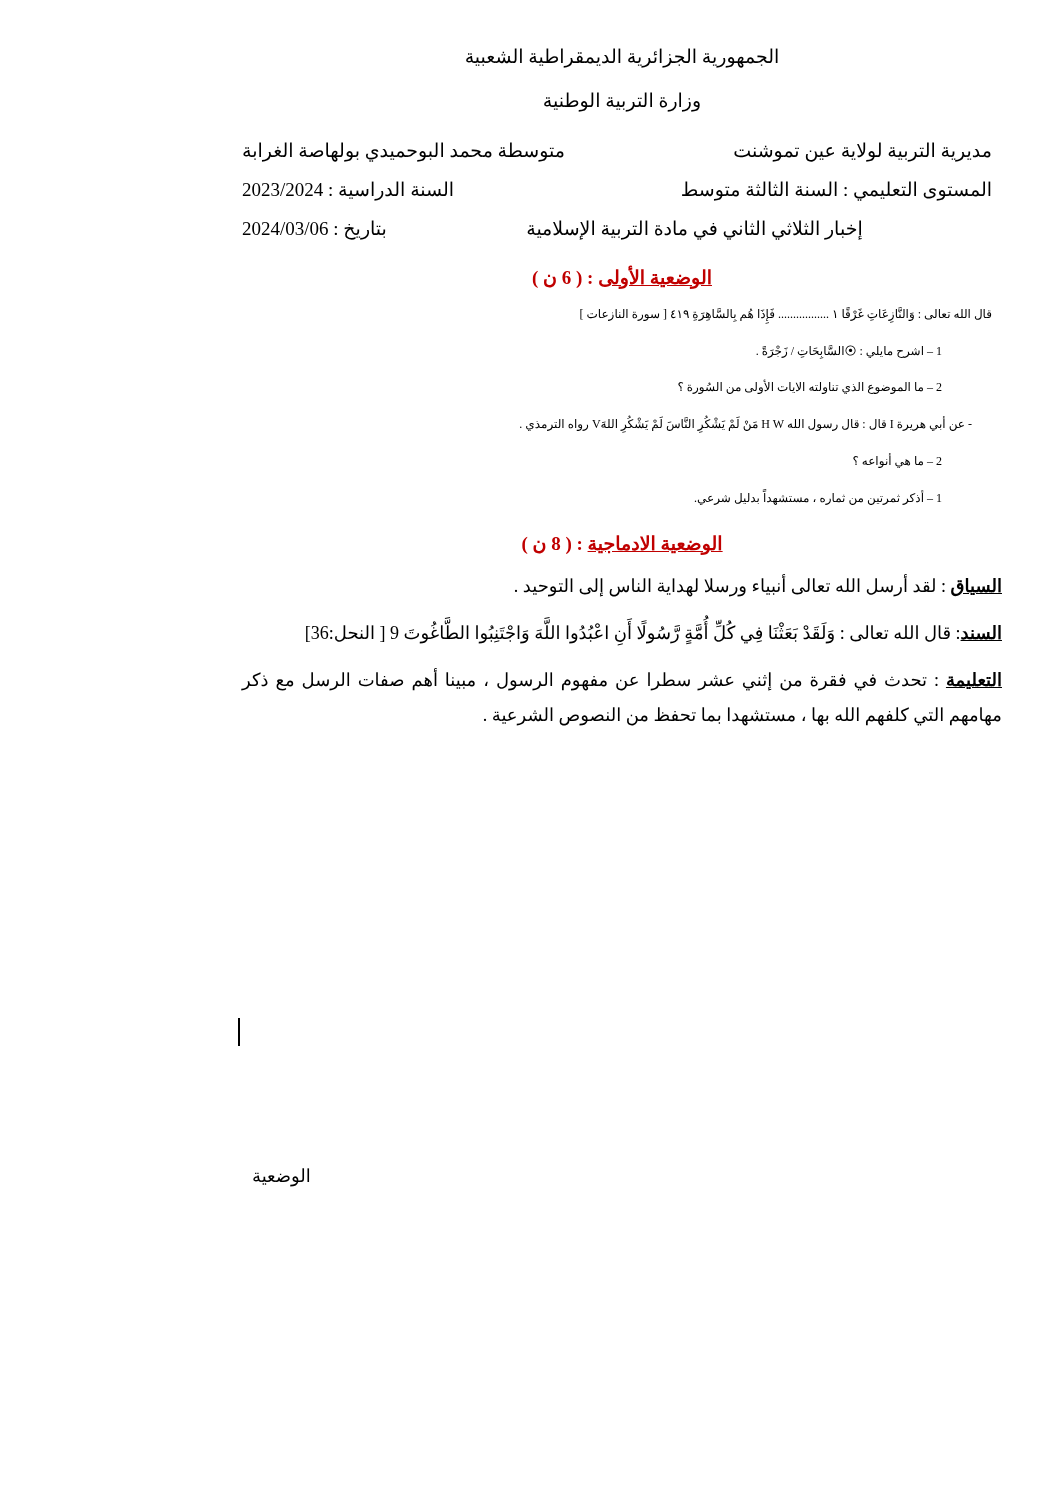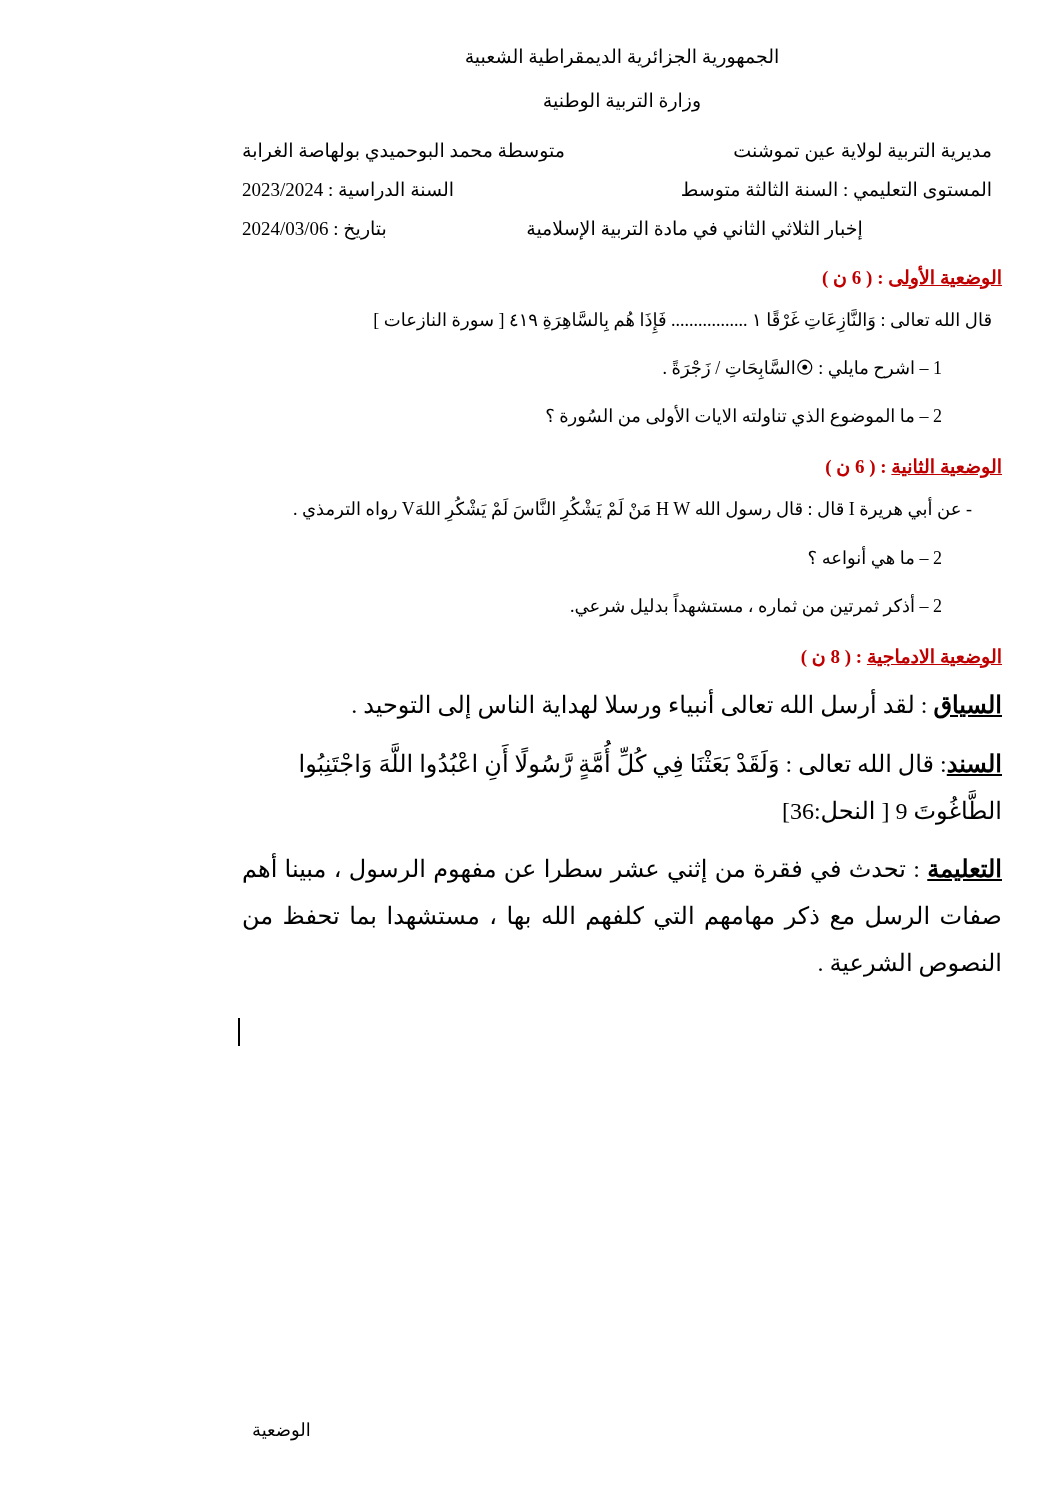--- a/index.html
+++ b/index.html
@@ -68,46 +68,46 @@
   }
   .title-row .date-cell {
     white-space: nowrap;
     text-align: left;
   }
   .sit-head {
     color: #c00000;
     font-weight: bold;
     font-size: 19px;
     margin: 22px 0 14px 0;
-    text-align: right;
+    text-align: center;
   }
   .sit-head .underline {
     text-decoration: underline;
   }
   .body-line {
-    font-size: 18px;
+    font-size: 12px;
     line-height: 1.9;
     margin: 0 0 14px 0;
     text-align: right;
   }
   .indent-2 {
     padding-right: 60px;
   }
   .indent-3 {
     padding-right: 30px;
   }
   .ayah {
     padding-right: 10px;
   }
   .lbl {
     font-weight: bold;
     text-decoration: underline;
   }
   .para {
-    font-size: 24px;
+    font-size: 18px;
     line-height: 1.95;
     margin: 0 0 12px 0;
     text-align: right;
   }
   .para.justify {
     text-align: justify;
   }
   .closing {
     font-size: 18px;
     text-align: left;
@@ -151,27 +151,24 @@
     </div>
 
     <div class="sit-head">
       <span class="underline">الوضعية الأولى</span><span> : ( 6 ن )</span>
     </div>
 
     <div class="body-line ayah">قال الله تعالى : وَالنَّازِعَاتِ غَرْقًا  ١  ................. فَإِذَا هُم بِالسَّاهِرَةِ  ٤١٩  [ سورة النازعات ]</div>
     <div class="body-line indent-2">1 – اشرح مايلي  :  ⦿السَّابِحَاتِ / زَجْرَةً  .</div>
     <div class="body-line indent-2">2 – ما الموضوع الذي تناولته الايات الأولى من السُورة ؟</div>
 
-    <div class="sit-head">
-      <span class="underline">الوضعية الثانية</span><span> : ( 6 ن )</span>
-    </div>
 
     <div class="body-line indent-3">- عن أبي هريرة I قال : قال رسول الله  H    W مَنْ لَمْ يَشْكُرِ النَّاسَ لَمْ يَشْكُرِ اللهَV   رواه الترمذي .</div>
     <div class="body-line indent-2">2 – ما هي أنواعه ؟</div>
-    <div class="body-line indent-2">2 – أذكر ثمرتين من ثماره ، مستشهداً بدليل شرعي.</div>
+    <div class="body-line indent-2">1 – أذكر ثمرتين من ثماره ، مستشهداً بدليل شرعي.</div>
 
     <div class="sit-head">
       <span class="underline">الوضعية الادماجية</span><span> : ( 8 ن )</span>
     </div>
 
     <div class="para">
       <span class="lbl">السياق</span><span> : لقد أرسل الله تعالى أنبياء ورسلا لهداية الناس إلى التوحيد .</span>
     </div>
 
     <div class="para">

